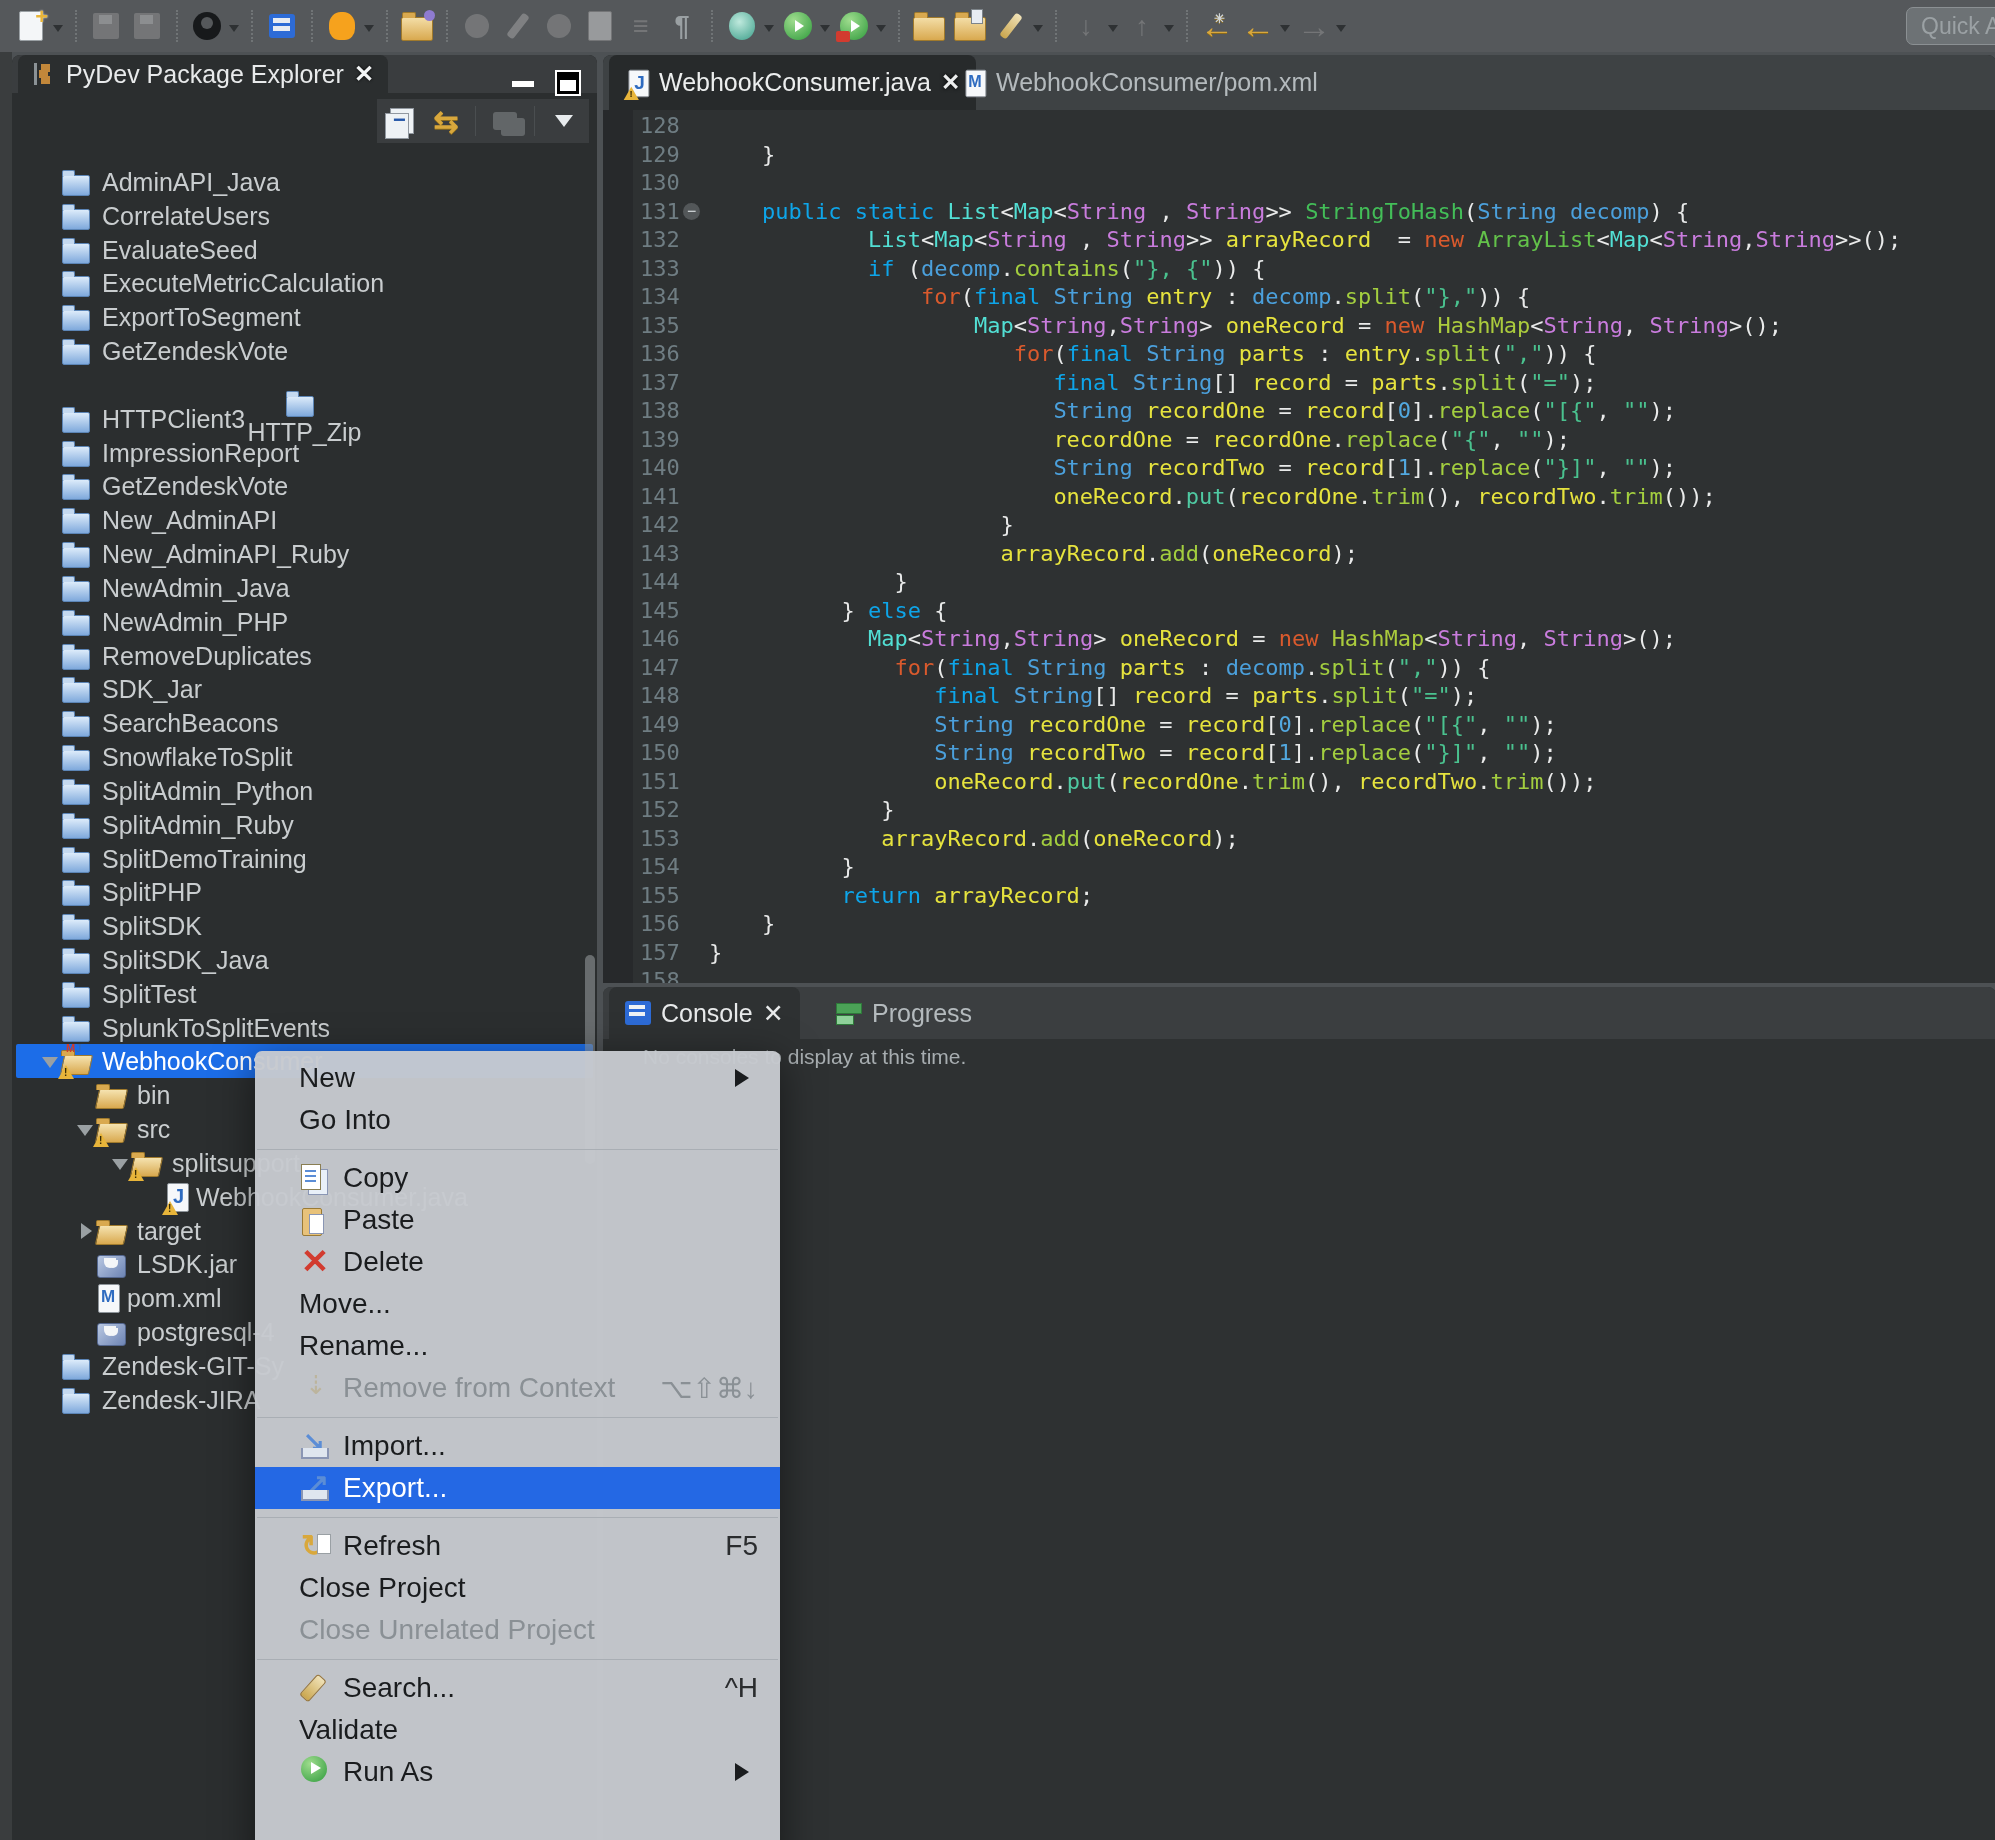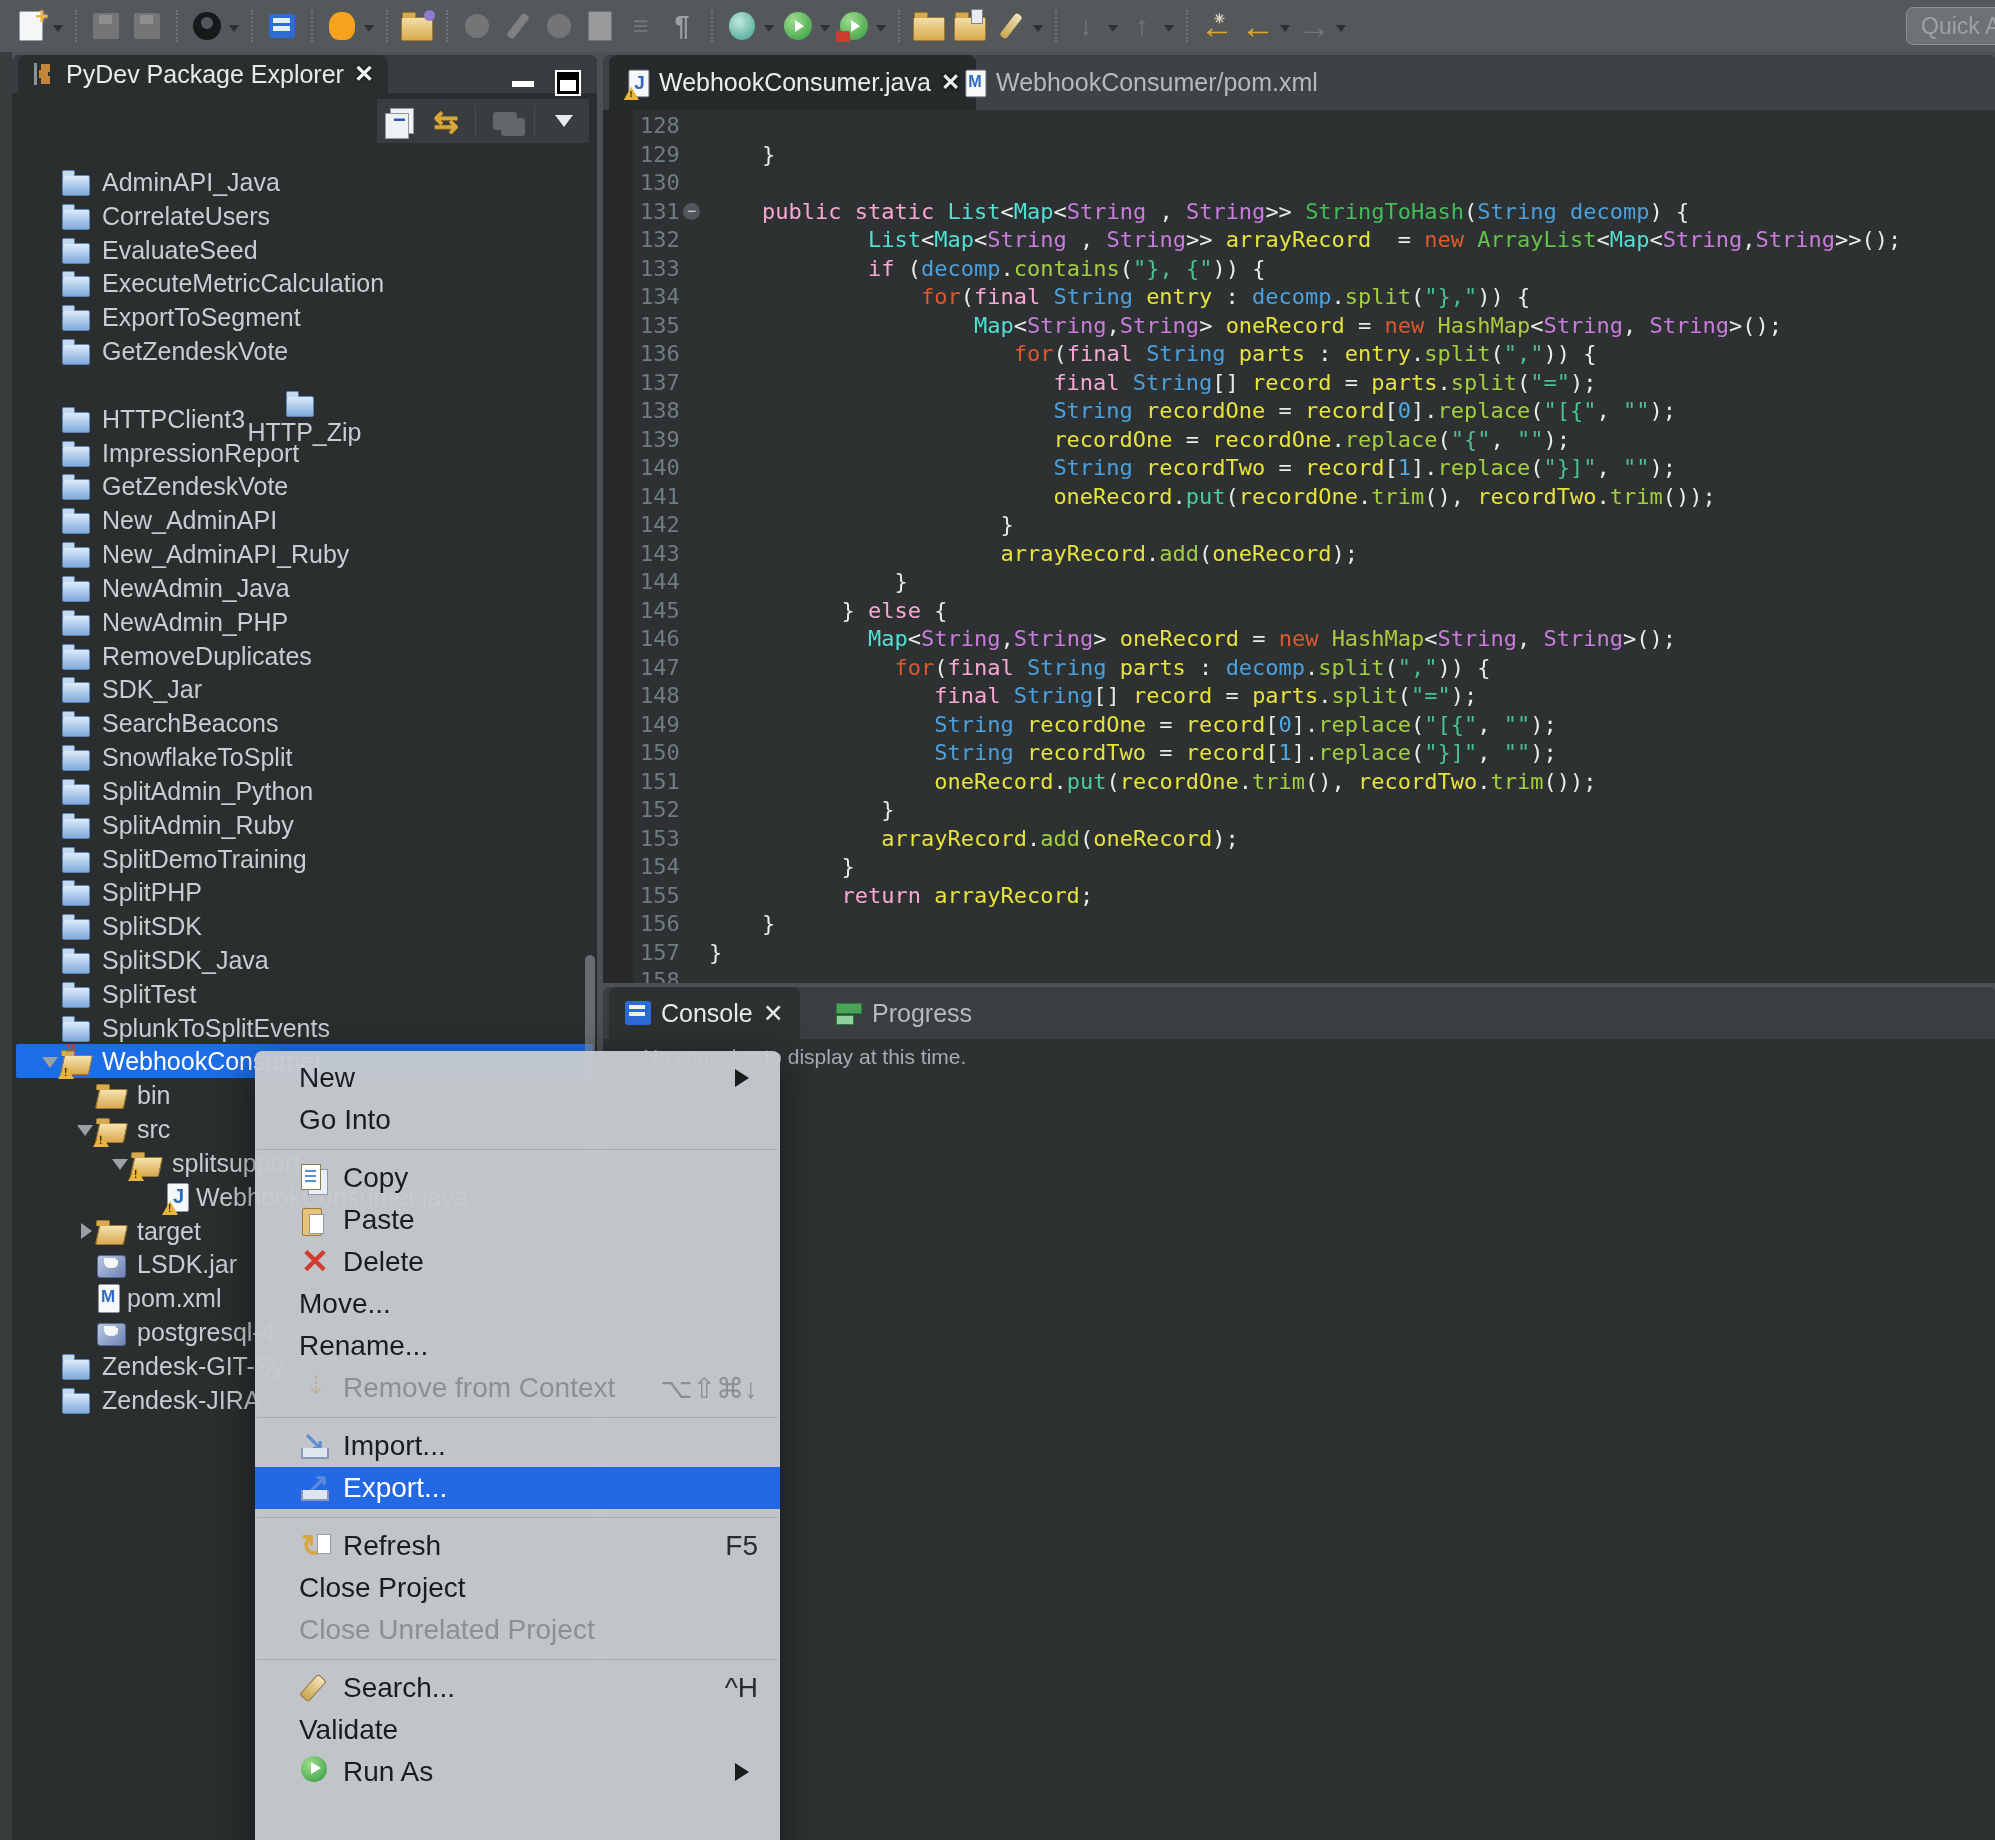--- a/index.html
+++ b/index.html
@@ -92,21 +92,21 @@
   .etab{position:absolute;top:0;height:55px;display:flex;align-items:center;gap:10px;padding:0 16px;font-size:25px;}
   .etab.active{background:#272a2b;color:#eceeee;border-radius:8px 8px 0 0;}
   .etab.inactive{color:#b4babd;}
   .etab .xicn{font-weight:bold;font-size:23px;text-shadow:0 0 4px #000;}
   .ruler{position:absolute;left:0;top:55px;width:30px;bottom:0;background:#27292b;}
   .codewrap{position:absolute;left:0;top:57px;right:0;bottom:0;font-family:"DejaVu Sans Mono",monospace;font-size:22px;line-height:28.5px;white-space:pre;}
   .cl{position:relative;height:28.5px;padding-left:25px;}
   .lnum{position:absolute;left:37px;color:#6f7d83;}
   .ctext{position:absolute;left:106px;}
   .foldm{position:absolute;left:80px;top:5px;width:17px;height:17px;border-radius:50%;background:#535759;color:#cdd2d4;font-size:15px;line-height:16px;text-align:center;}
-  .tk-k{color:#f9a8d4}.tk-r{color:#da5a2d}.tk-b{color:#4ba0dc}.tk-t{color:#52dfd4}
+  .tk-k{color:#0ea5e9}.tk-r{color:#da5a2d}.tk-b{color:#4ba0dc}.tk-t{color:#52dfd4}
   .tk-g{color:#c97cdd}.tk-v{color:#e6e33e}.tk-n{color:#52a8df}.tk-s{color:#4ac28f}
   .tk-w{color:#e9eaea}.tk-c{color:#a3ce3f}.tk-p{color:#4fc9a2}.tk-m{color:#43be58}
   .tk-a{color:#63c24a}.tk-h{color:#abcb3d}
   
   .console{position:absolute;left:603px;top:987px;width:1393px;height:854px;background:#2e3132;border-radius:8px 8px 0 0;}
   .chead{position:absolute;left:0;top:0;width:100%;height:52px;background:#3b3e40;border-radius:8px 8px 0 0;}
   .ctab{position:absolute;top:0;height:52px;display:flex;align-items:center;gap:10px;padding:0 16px;font-size:25px;}
   .ctab.active{background:#2e3132;color:#e8eaeb;border-radius:8px 8px 0 0;}
   .ctab.inactive{color:#b4babd;}
   .consico{width:26px;height:24px;background:#2d6bd6;border-radius:3px;position:relative;}

